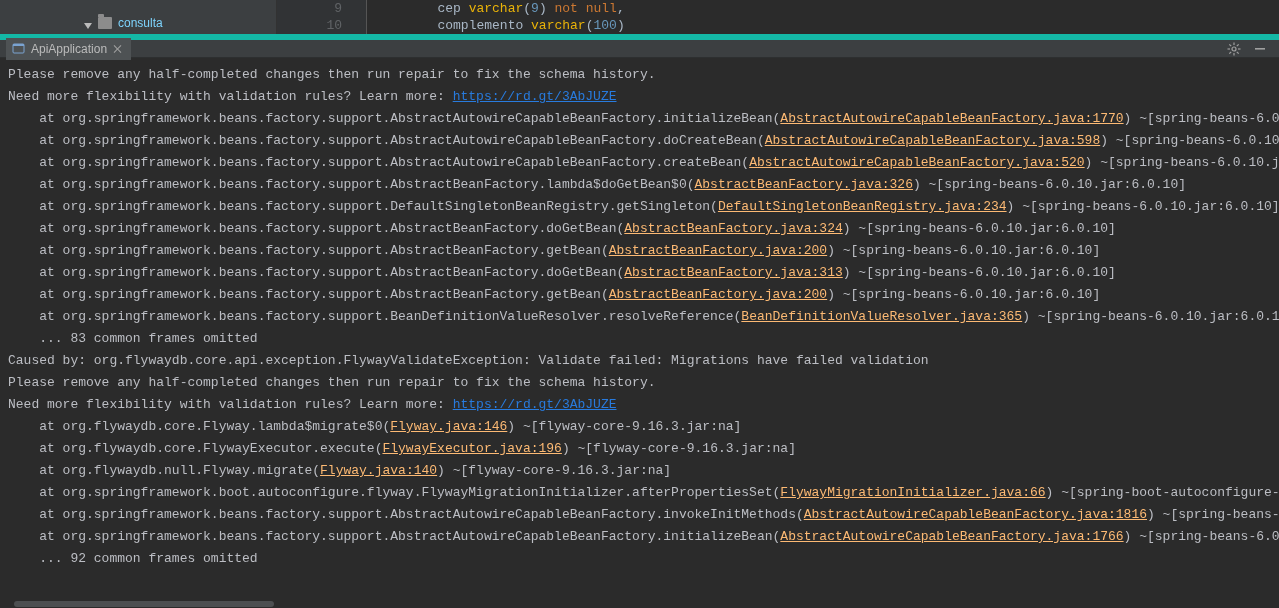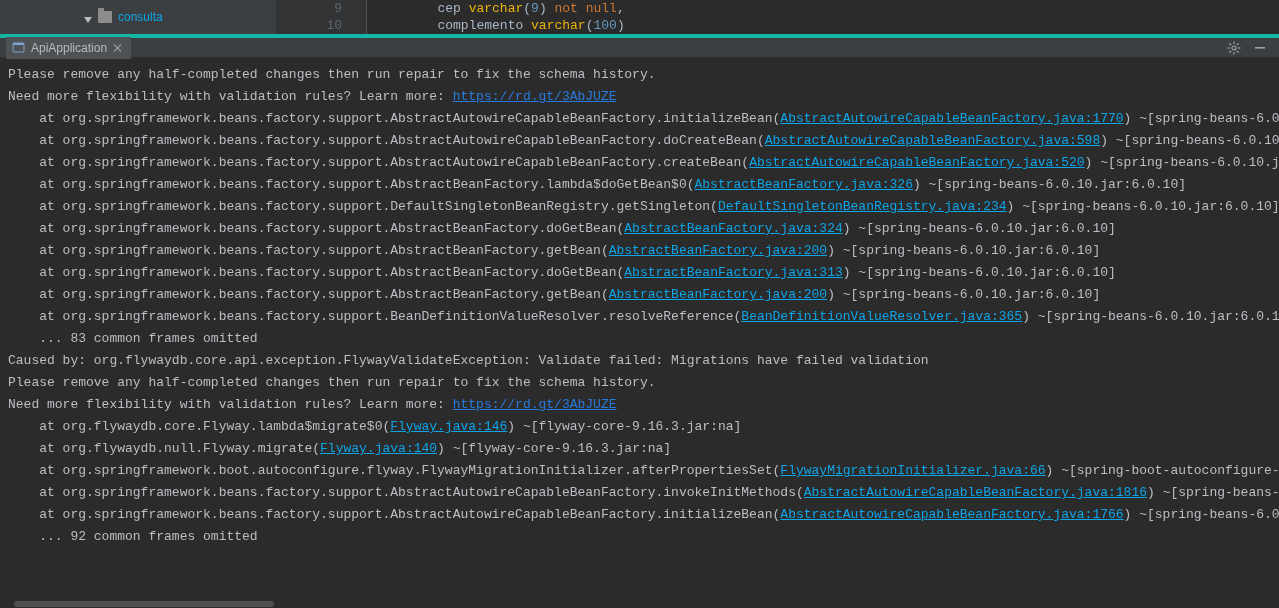--- a/index.html
+++ b/index.html
@@ -14,24 +14,24 @@
   }
   .top-area {
     display: flex;
     height: 34px;
     width: 100%;
     overflow: hidden;
   }
   .project-tree {
     width: 276px;
     background: #3c3f41;
-    color: #0ea5e9;
+    color: #7dd3fc;
     font-family: "Segoe UI", sans-serif;
     font-size: 12px;
-    padding-top: 8px;
+    padding-top: 14px;
     overflow: hidden;
   }
   .tree-row {
     display: flex;
     align-items: center;
     height: 18px;
     padding-left: 84px;
     gap: 6px;
   }
   .tree-chevron {
@@ -78,21 +78,21 @@
   .code-text { white-space: pre; }
   .kw { color: #cc7832; }
   .type { color: #eab308; }
   .num { color: #6897bb; }
   .plain { color: #a9b7c6; }
   .ident { color: #a9b7c6; margin-top: 42px; }
 
   .console-header {
     height: 24px;
     background: #3c3f41;
-    border-top: 4px solid #14b8a6;
+    border-top: 6px solid #14b8a6;
     border-bottom: 1px solid #2d2f30;
     display: flex;
     align-items: center;
     padding: 0 6px;
     font-family: "Segoe UI", sans-serif;
     font-size: 12px;
     color: #bbbbbb;
   }
   .run-tab {
     display: flex;
@@ -144,21 +144,21 @@
     white-space: pre;
     line-height: 22px;
     color: #bcbec4;
   }
   .link {
     color: #287bde;
     text-decoration: underline;
     cursor: pointer;
   }
   .filelink {
-    color: #0ea5e9;
+    color: #fdba74;
     text-decoration: underline;
     cursor: pointer;
   }
   .scrollbar-h {
     height: 8px;
     background: #2b2b2b;
     position: relative;
   }
   .scrollbar-h::before {
     content: "";
@@ -238,20 +238,21 @@
     <div class="console-line"><span>    at org.springframework.beans.factory.support.AbstractBeanFactory.doGetBean(</span><span class="filelink">AbstractBeanFactory.java:324</span><span>) ~[spring-beans-6.0.10.jar:6.0.10]</span></div>
     <div class="console-line"><span>    at org.springframework.beans.factory.support.AbstractBeanFactory.getBean(</span><span class="filelink">AbstractBeanFactory.java:200</span><span>) ~[spring-beans-6.0.10.jar:6.0.10]</span></div>
     <div class="console-line"><span>    at org.springframework.beans.factory.support.AbstractBeanFactory.doGetBean(</span><span class="filelink">AbstractBeanFactory.java:313</span><span>) ~[spring-beans-6.0.10.jar:6.0.10]</span></div>
     <div class="console-line"><span>    at org.springframework.beans.factory.support.AbstractBeanFactory.getBean(</span><span class="filelink">AbstractBeanFactory.java:200</span><span>) ~[spring-beans-6.0.10.jar:6.0.10]</span></div>
     <div class="console-line"><span>    at org.springframework.beans.factory.support.BeanDefinitionValueResolver.resolveReference(</span><span class="filelink">BeanDefinitionValueResolver.java:365</span><span>) ~[spring-beans-6.0.10.jar:6.0.10]</span></div>
     <div class="console-line"><span>    ... 83 common frames omitted</span></div>
     <div class="console-line"><span>Caused by: org.flywaydb.core.api.exception.FlywayValidateException: Validate failed: Migrations have failed validation</span></div>
     <div class="console-line"><span>Please remove any half-completed changes then run repair to fix the schema history.</span></div>
     <div class="console-line"><span>Need more flexibility with validation rules? Learn more: </span><span class="link">https://rd.gt/3AbJUZE</span></div>
     <div class="console-line"><span>    at org.flywaydb.core.Flyway.lambda$migrate$0(</span><span class="filelink">Flyway.java:146</span><span>) ~[flyway-core-9.16.3.jar:na]</span></div>
+    <div class="console-line"><span>    at org.flywaydb.core.FlywayExecutor.execute(</span><span class="filelink">FlywayExecutor.java:196</span><span>) ~[flyway-core-9.16.3.jar:na]</span></div>
     <div class="console-line"><span>    at org.flywaydb.null.Flyway.migrate(</span><span class="filelink">Flyway.java:140</span><span>) ~[flyway-core-9.16.3.jar:na]</span></div>
     <div class="console-line"><span>    at org.springframework.boot.autoconfigure.flyway.FlywayMigrationInitializer.afterPropertiesSet(</span><span class="filelink">FlywayMigrationInitializer.java:66</span><span>) ~[spring-boot-autoconfigure-3.1.1.jar:3.1.1]</span></div>
     <div class="console-line"><span>    at org.springframework.beans.factory.support.AbstractAutowireCapableBeanFactory.invokeInitMethods(</span><span class="filelink">AbstractAutowireCapableBeanFactory.java:1816</span><span>) ~[spring-beans-6.0.10.jar:6.0.10]</span></div>
     <div class="console-line"><span>    at org.springframework.beans.factory.support.AbstractAutowireCapableBeanFactory.initializeBean(</span><span class="filelink">AbstractAutowireCapableBeanFactory.java:1766</span><span>) ~[spring-beans-6.0.10.jar:6.0.10]</span></div>
     <div class="console-line"><span>    ... 92 common frames omitted</span></div>
   </div>
 
 <div class="scrollbar-h"></div>
 
 </body></html>

